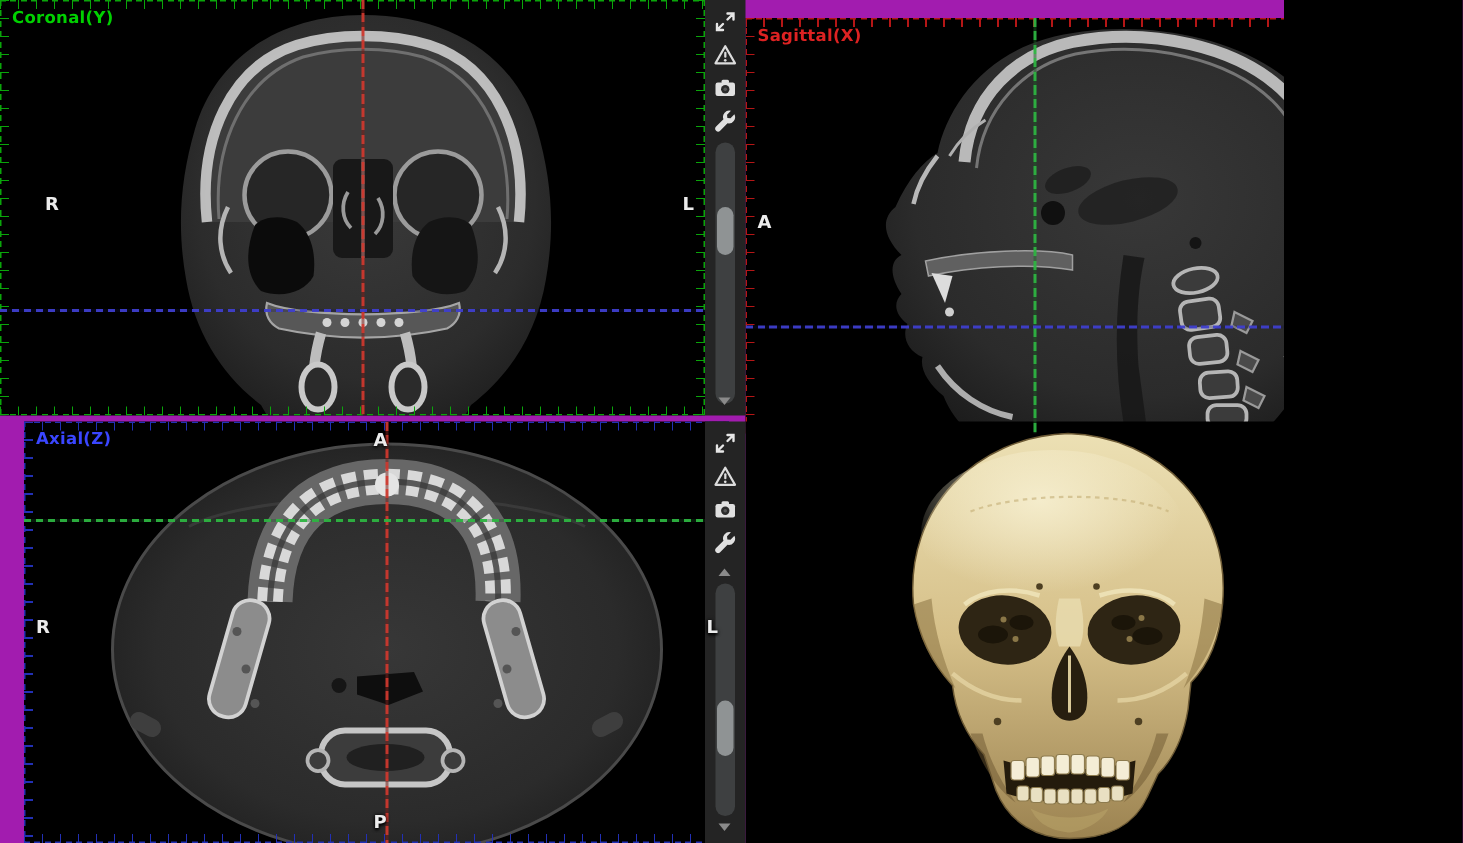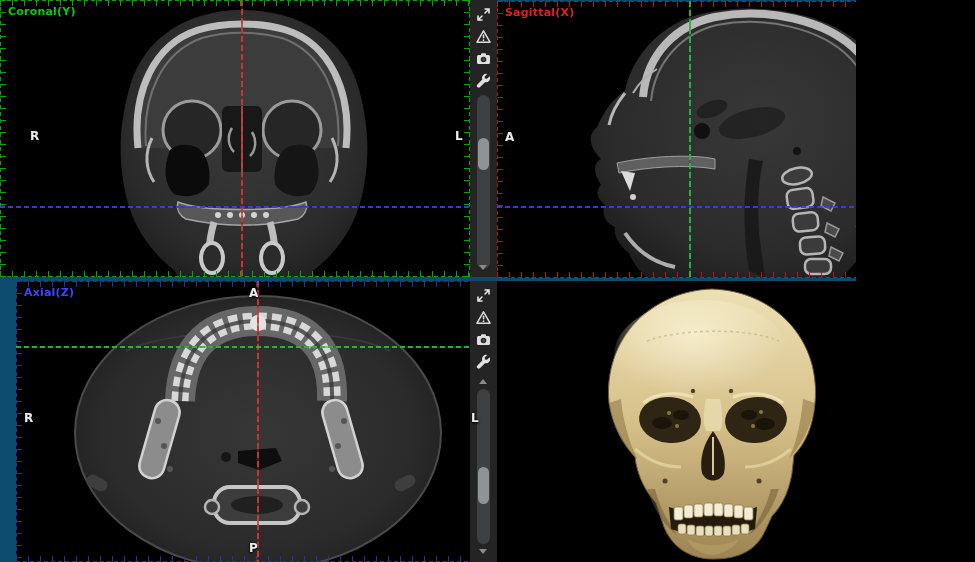--- a/index.html
+++ b/index.html
@@ -1,16 +1,16 @@
 <!DOCTYPE html>
 <html><head>
 <meta charset="utf-8">
 <style>
   html,body{margin:0;padding:0;background:#000;}
-  .viewer{position:relative;width:856px;height:562px;background:#0c4a6e;overflow:hidden;
+  .viewer{position:relative;width:856px;height:562px;background:#a21caf;overflow:hidden;
           font-family:"DejaVu Sans","Liberation Sans",sans-serif;}
   .panel{position:absolute;background:#000;overflow:hidden;}
   .panel svg.ct{position:absolute;left:0;top:0;}
 
   
   .e-t,.e-b{position:absolute;left:0;right:0;height:6px;background-repeat:no-repeat;
     background-image:
       repeating-linear-gradient(90deg,var(--bc) 0 4px,transparent 4px 7px),
       repeating-linear-gradient(90deg,var(--bc) 0 1px,transparent 1px 12px);
     background-size:100% 1px,100% 6px;}
@@ -93,21 +93,21 @@
     <div class="ch h blue" style="top:206px"></div>
     <div class="e-t"></div>
     <div class="e-b"></div>
     <div class="e-l"></div>
     <div class="e-r"></div>
     <span class="plabel" style="color:#00d000">Coronal(Y)</span>
     <span class="orient" style="left:30px;top:129px">R</span>
     <span class="orient" style="left:455px;top:129px">L</span>
   </section>
 
-  <section class="panel" style="left:497px;top:1px;width:478px;height:277px;--bc:#b51616">
+  <section class="panel" style="left:497px;top:12px;width:478px;height:277px;--bc:#b51616">
     <svg class="ct" width="478" height="277" viewBox="0 0 478 277">
       <defs>
         <radialGradient id="softS" cx="55%" cy="42%" r="68%">
           <stop offset="0%" stop-color="#383838"></stop>
             <stop offset="72%" stop-color="#2b2b2b"></stop>
           <stop offset="100%" stop-color="#1c1c1c"></stop>
         </radialGradient>
       </defs>
       <path d="M132 252 C122 244 116 234 118 226 C108 222 104 212 108 204 C100 198 98 190 104 184 C96 172 96 162 104 158 C92 146 90 134 100 126 C108 108 118 96 128 90 C134 60 158 26 200 14 C250 0 320 8 360 40 C390 66 402 104 400 140 C398 180 388 214 372 240 C364 256 354 268 344 277 L150 277 C142 270 136 262 132 252 Z" fill="url(#softS)"></path>
       <path d="M146 96 C150 52 180 24 218 16 C268 6 330 18 362 52 C384 76 392 110 388 144 C385 176 376 206 362 228" fill="none" stroke="#c6c6c6" stroke-width="8" opacity="0.92"></path>

